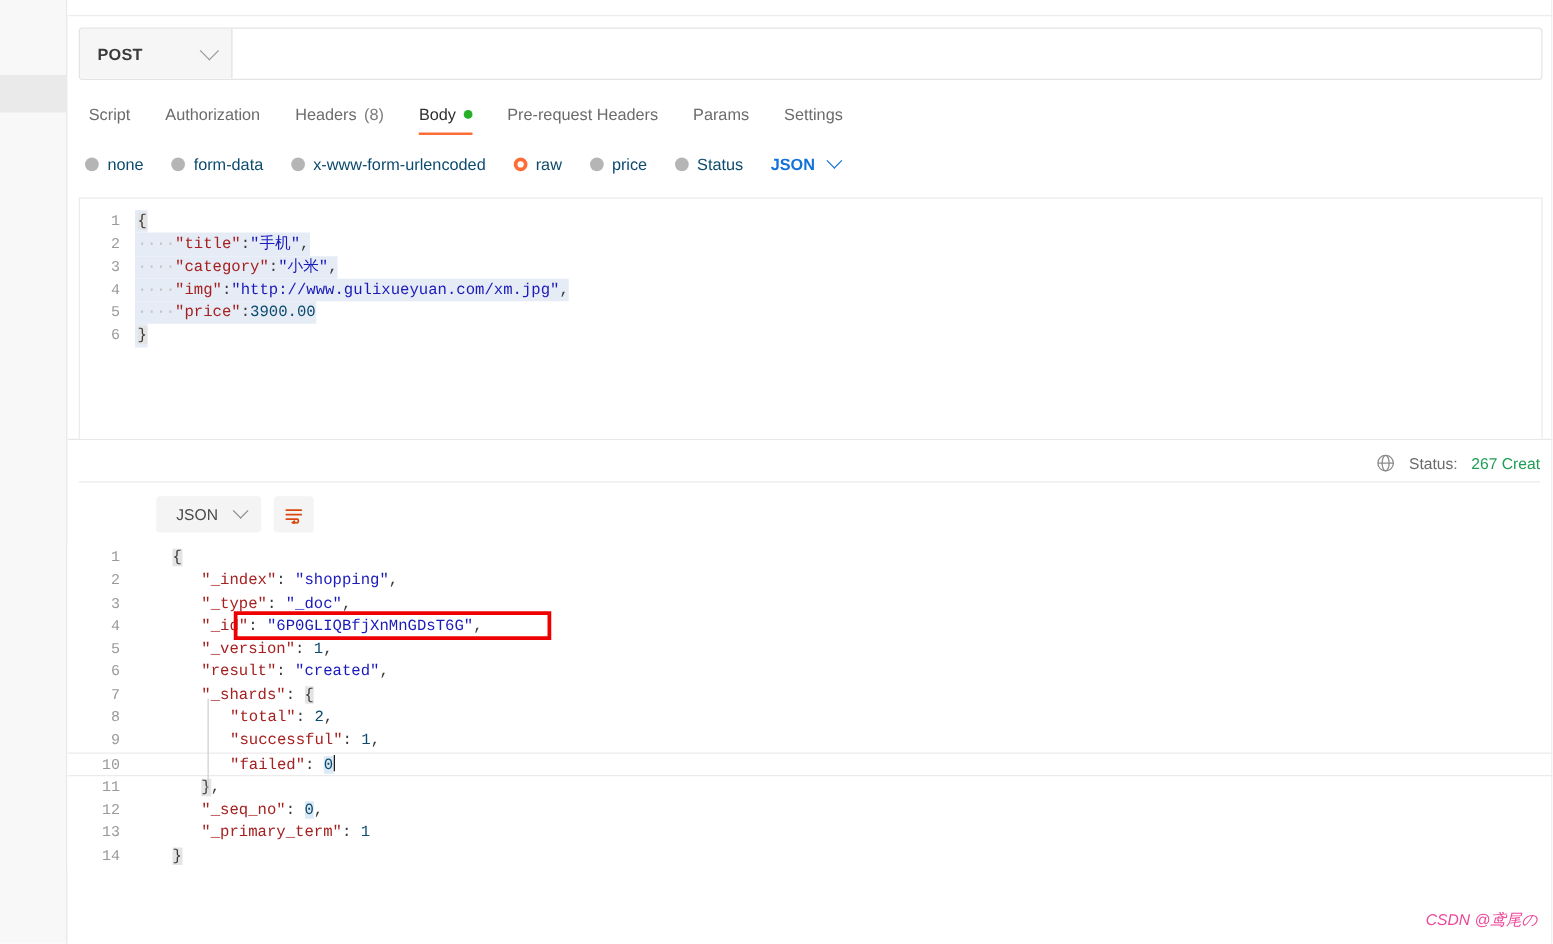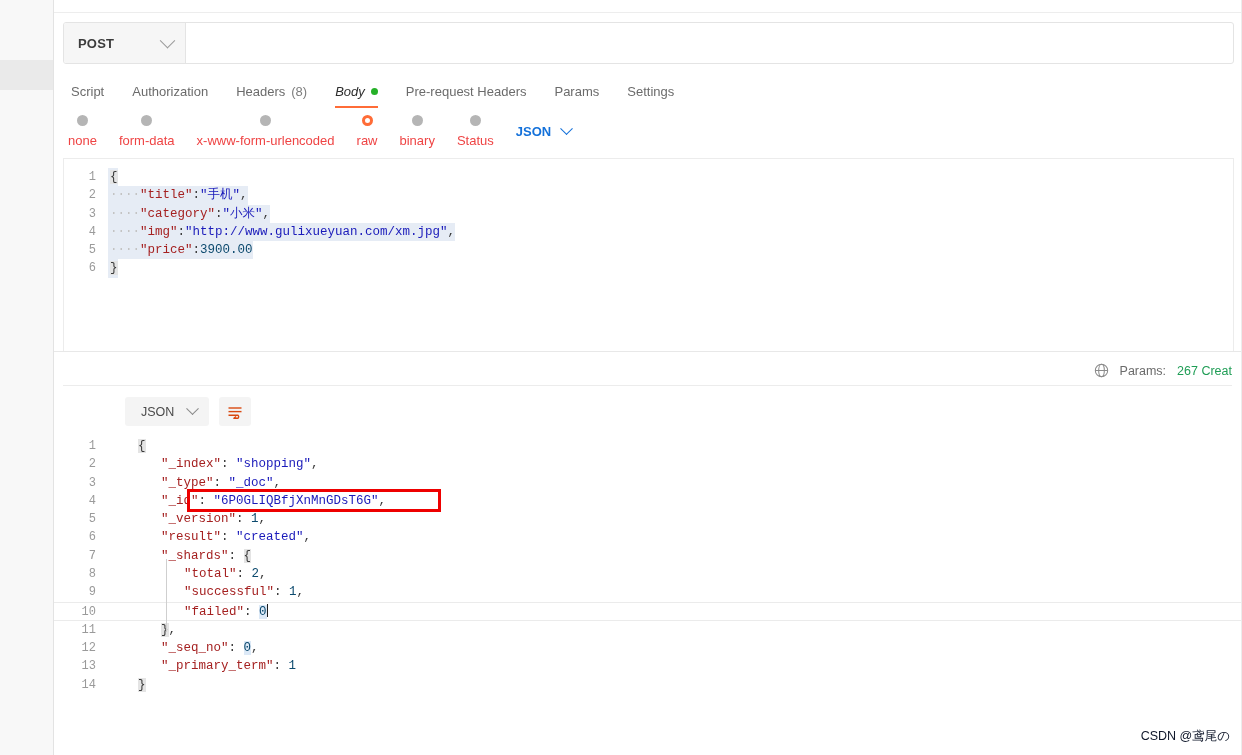--- a/index.html
+++ b/index.html
@@ -108,21 +108,21 @@
     font-size: 13px;
     color: #6b6b6b;
     cursor: pointer;
     position: relative;
     display: flex;
     align-items: center;
     gap: 6px;
     white-space: nowrap;
   }
   .rtab:first-child { padding-left: 8px; }
-  .rtab.active { color: #2e2e2e; font-style: italic; }
+  .rtab.active { color: #2e2e2e; }
   .rtab.active::after {
     content: "";
     position: absolute;
     left: 14px; right: 14px; bottom: 0;
     height: 2px;
     background: #ff6c37;
   }
   .rtab .count { color: #7d7d7d; }
   .dot-green {
     width: 7px; height: 7px; border-radius: 50%;
@@ -137,22 +137,21 @@
     height: 26px;
     gap: 0;
   }
   .radio-item {
     display: flex;
     align-items: center;
     gap: 7px;
     margin-right: 22px;
     cursor: pointer;
     font-size: 13px;
-    color: #ef4444;
-    flex-direction: column;
+    color: #0c4a6e;
   }
   .radio {
     width: 11px; height: 11px;
     border-radius: 50%;
     background: #b5b5b5;
     flex: 0 0 auto;
     position: relative;
   }
   .radio.on {
     background: #ffffff;
@@ -319,22 +318,23 @@
     border: 3px solid #ee0000;
     box-sizing: border-box;
     pointer-events: none;
   }
 
   
   .watermark {
     position: absolute;
     right: 12px; bottom: 10px;
     font-size: 12.5px;
-    color: #0f172a;
+    color: #ec4899;
     user-select: none;
+    font-style: italic;
   }
 
   
   .right-edge {
     position: absolute;
     top: 0; bottom: 0; right: 0;
     width: 1px;
     background: #ececec;
   }
   .hscroll {
@@ -401,21 +401,21 @@
         <div class="radio-item">
           <span class="radio"></span>
           <span>x-www-form-urlencoded</span>
         </div>
         <div class="radio-item">
           <span class="radio on"></span>
           <span>raw</span>
         </div>
         <div class="radio-item">
           <span class="radio"></span>
-          <span>binary</span>
+          <span>price</span>
         </div>
         <div class="radio-item">
           <span class="radio"></span>
           <span>Status</span>
         </div>
         <div class="json-select">
         <span>JSON</span>
         <span class="chev"></span>
       </div>
     </div>
@@ -428,21 +428,21 @@
     <div class="resp-sep"></div>
 
     <div class="resp-tabs-row">
       <div class="resp-tabs" id="resp-tabs"></div>
       <div class="status-wrap">
         <svg class="globe" viewBox="0 0 16 16">
           <circle cx="8" cy="8" r="6.6" fill="none" stroke="#8a8a8a" stroke-width="1.1"></circle>
           <ellipse cx="8" cy="8" rx="3" ry="6.6" fill="none" stroke="#8a8a8a" stroke-width="1.1"></ellipse>
           <line x1="1.4" y1="8" x2="14.6" y2="8" stroke="#8a8a8a" stroke-width="1.1"></line>
         </svg>
-        <span>Params:</span>
+        <span>Status:</span>
         <span class="status-ok">267 Creat</span>
       </div>
     </div>
 
     <div class="resp-toolbar">
       <div class="seg-group" id="view-modes"></div>
       <div class="fmt-select">
         <span>JSON</span>
         <span class="chev"></span>
       </div>

